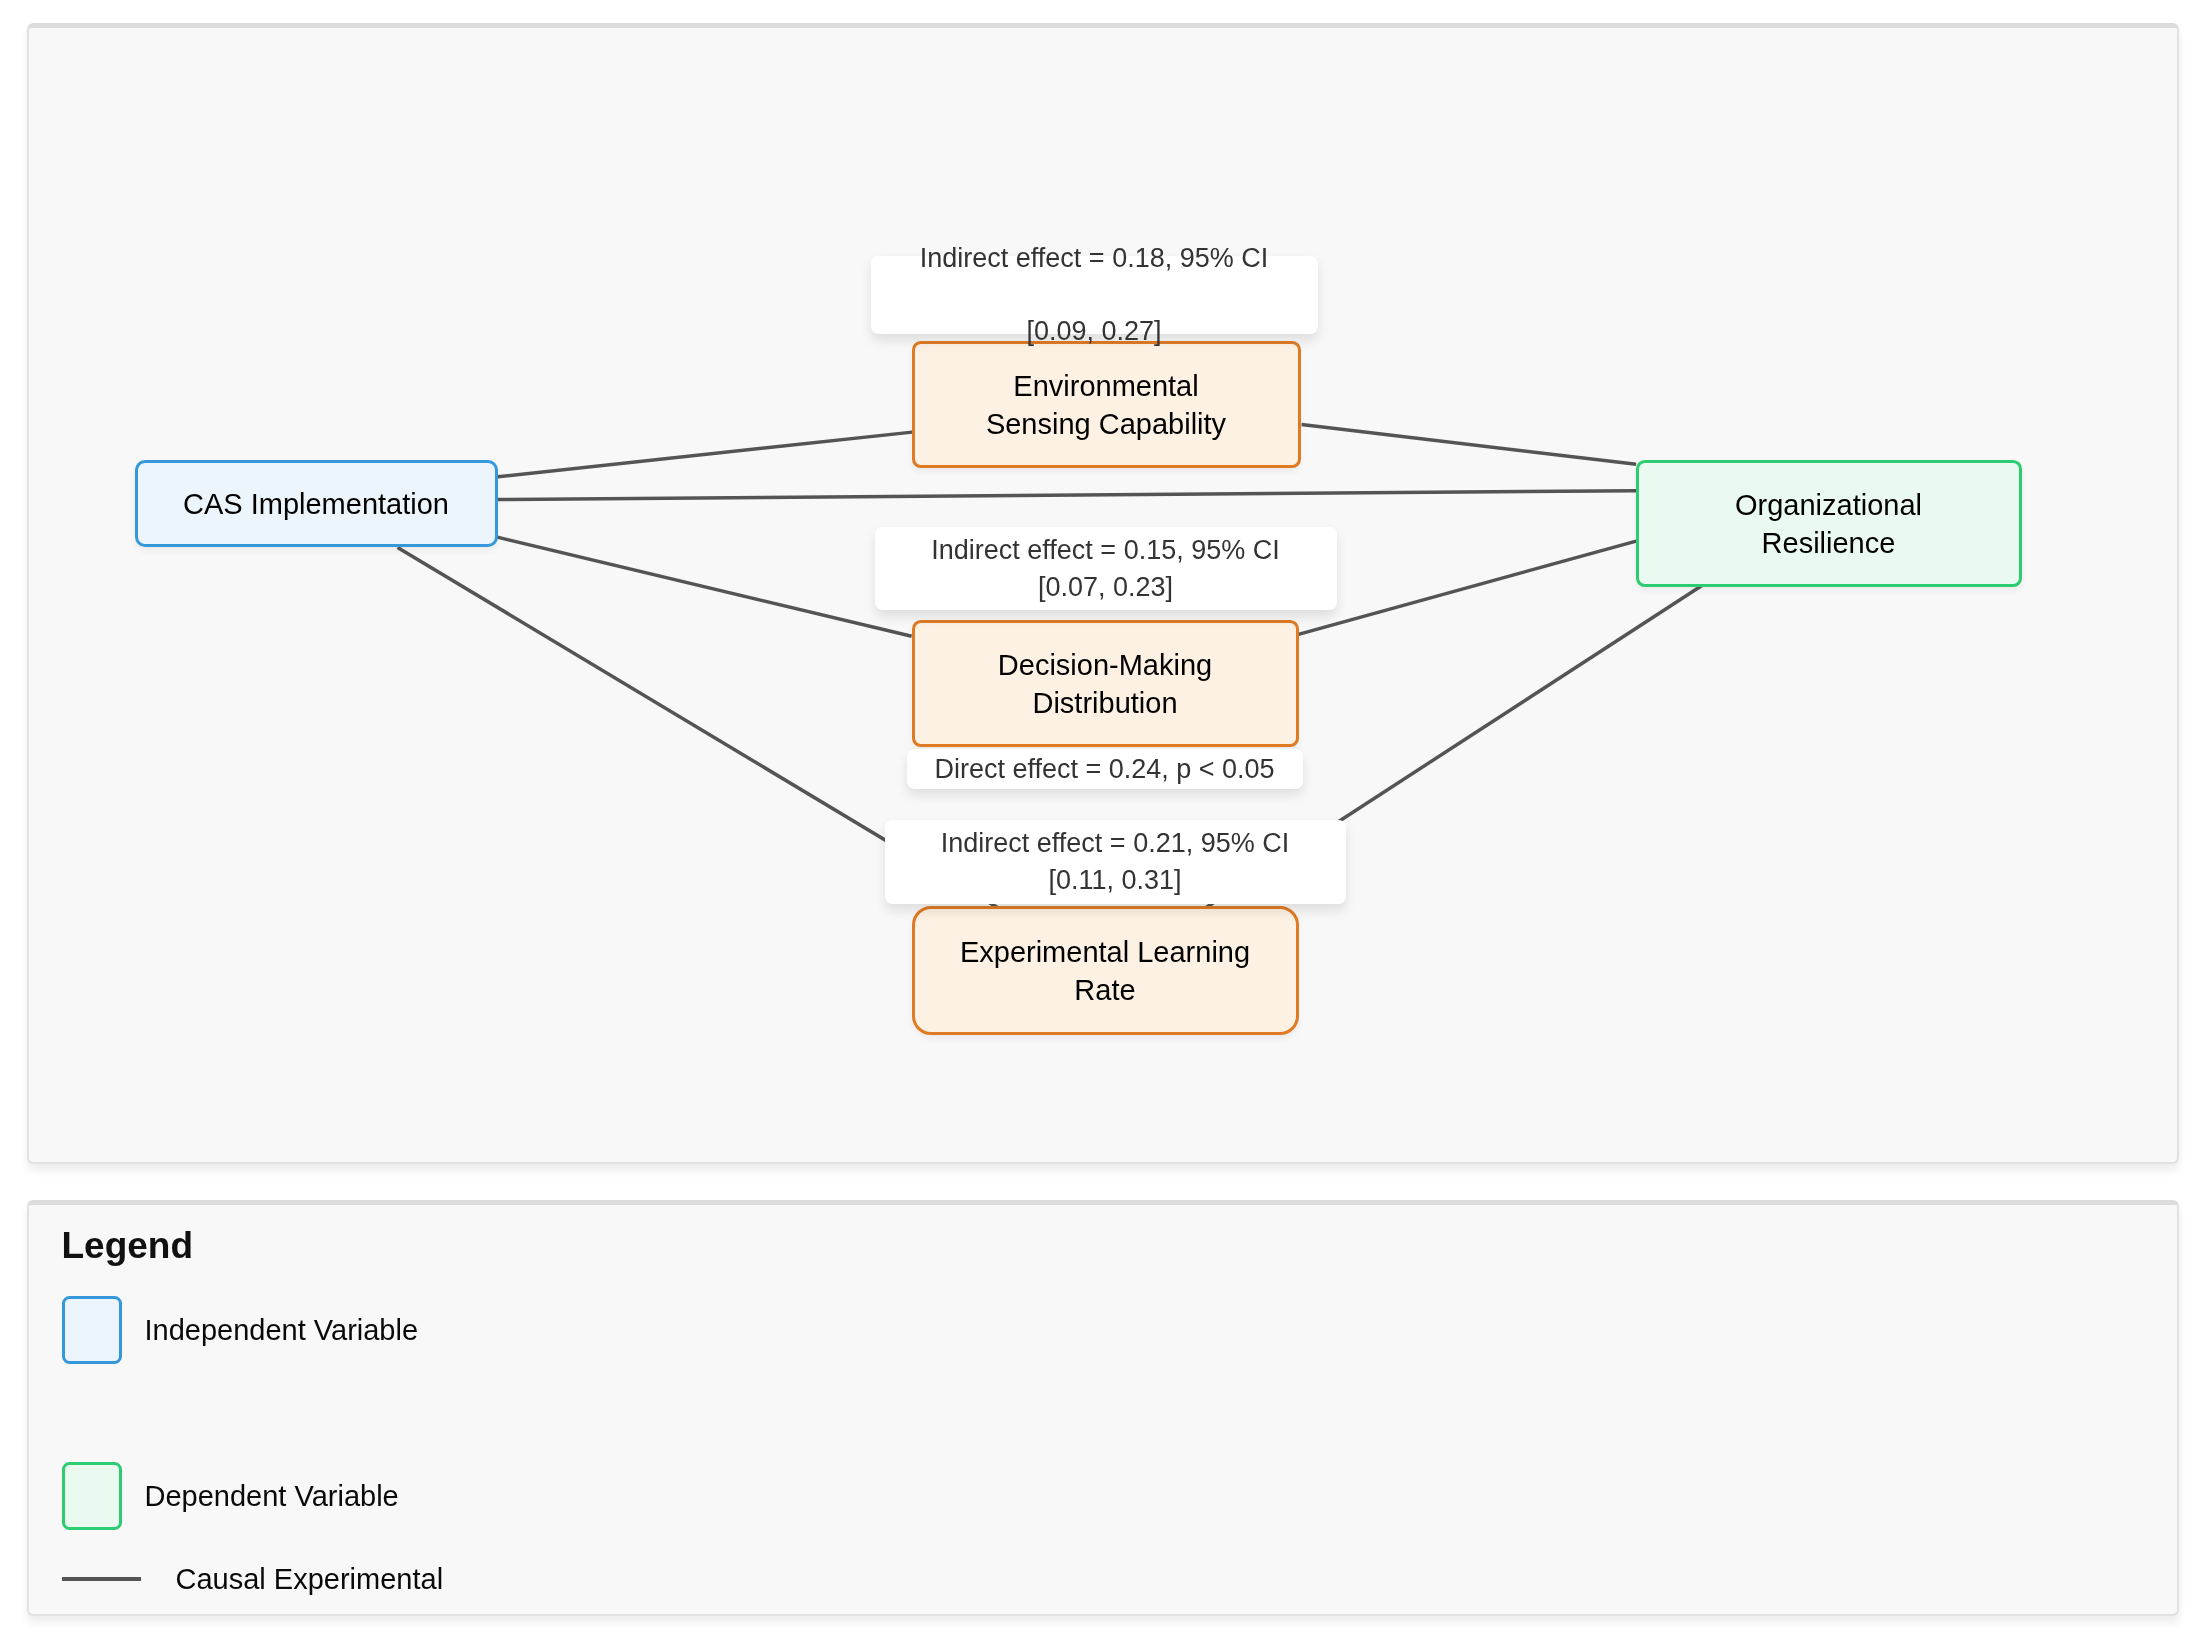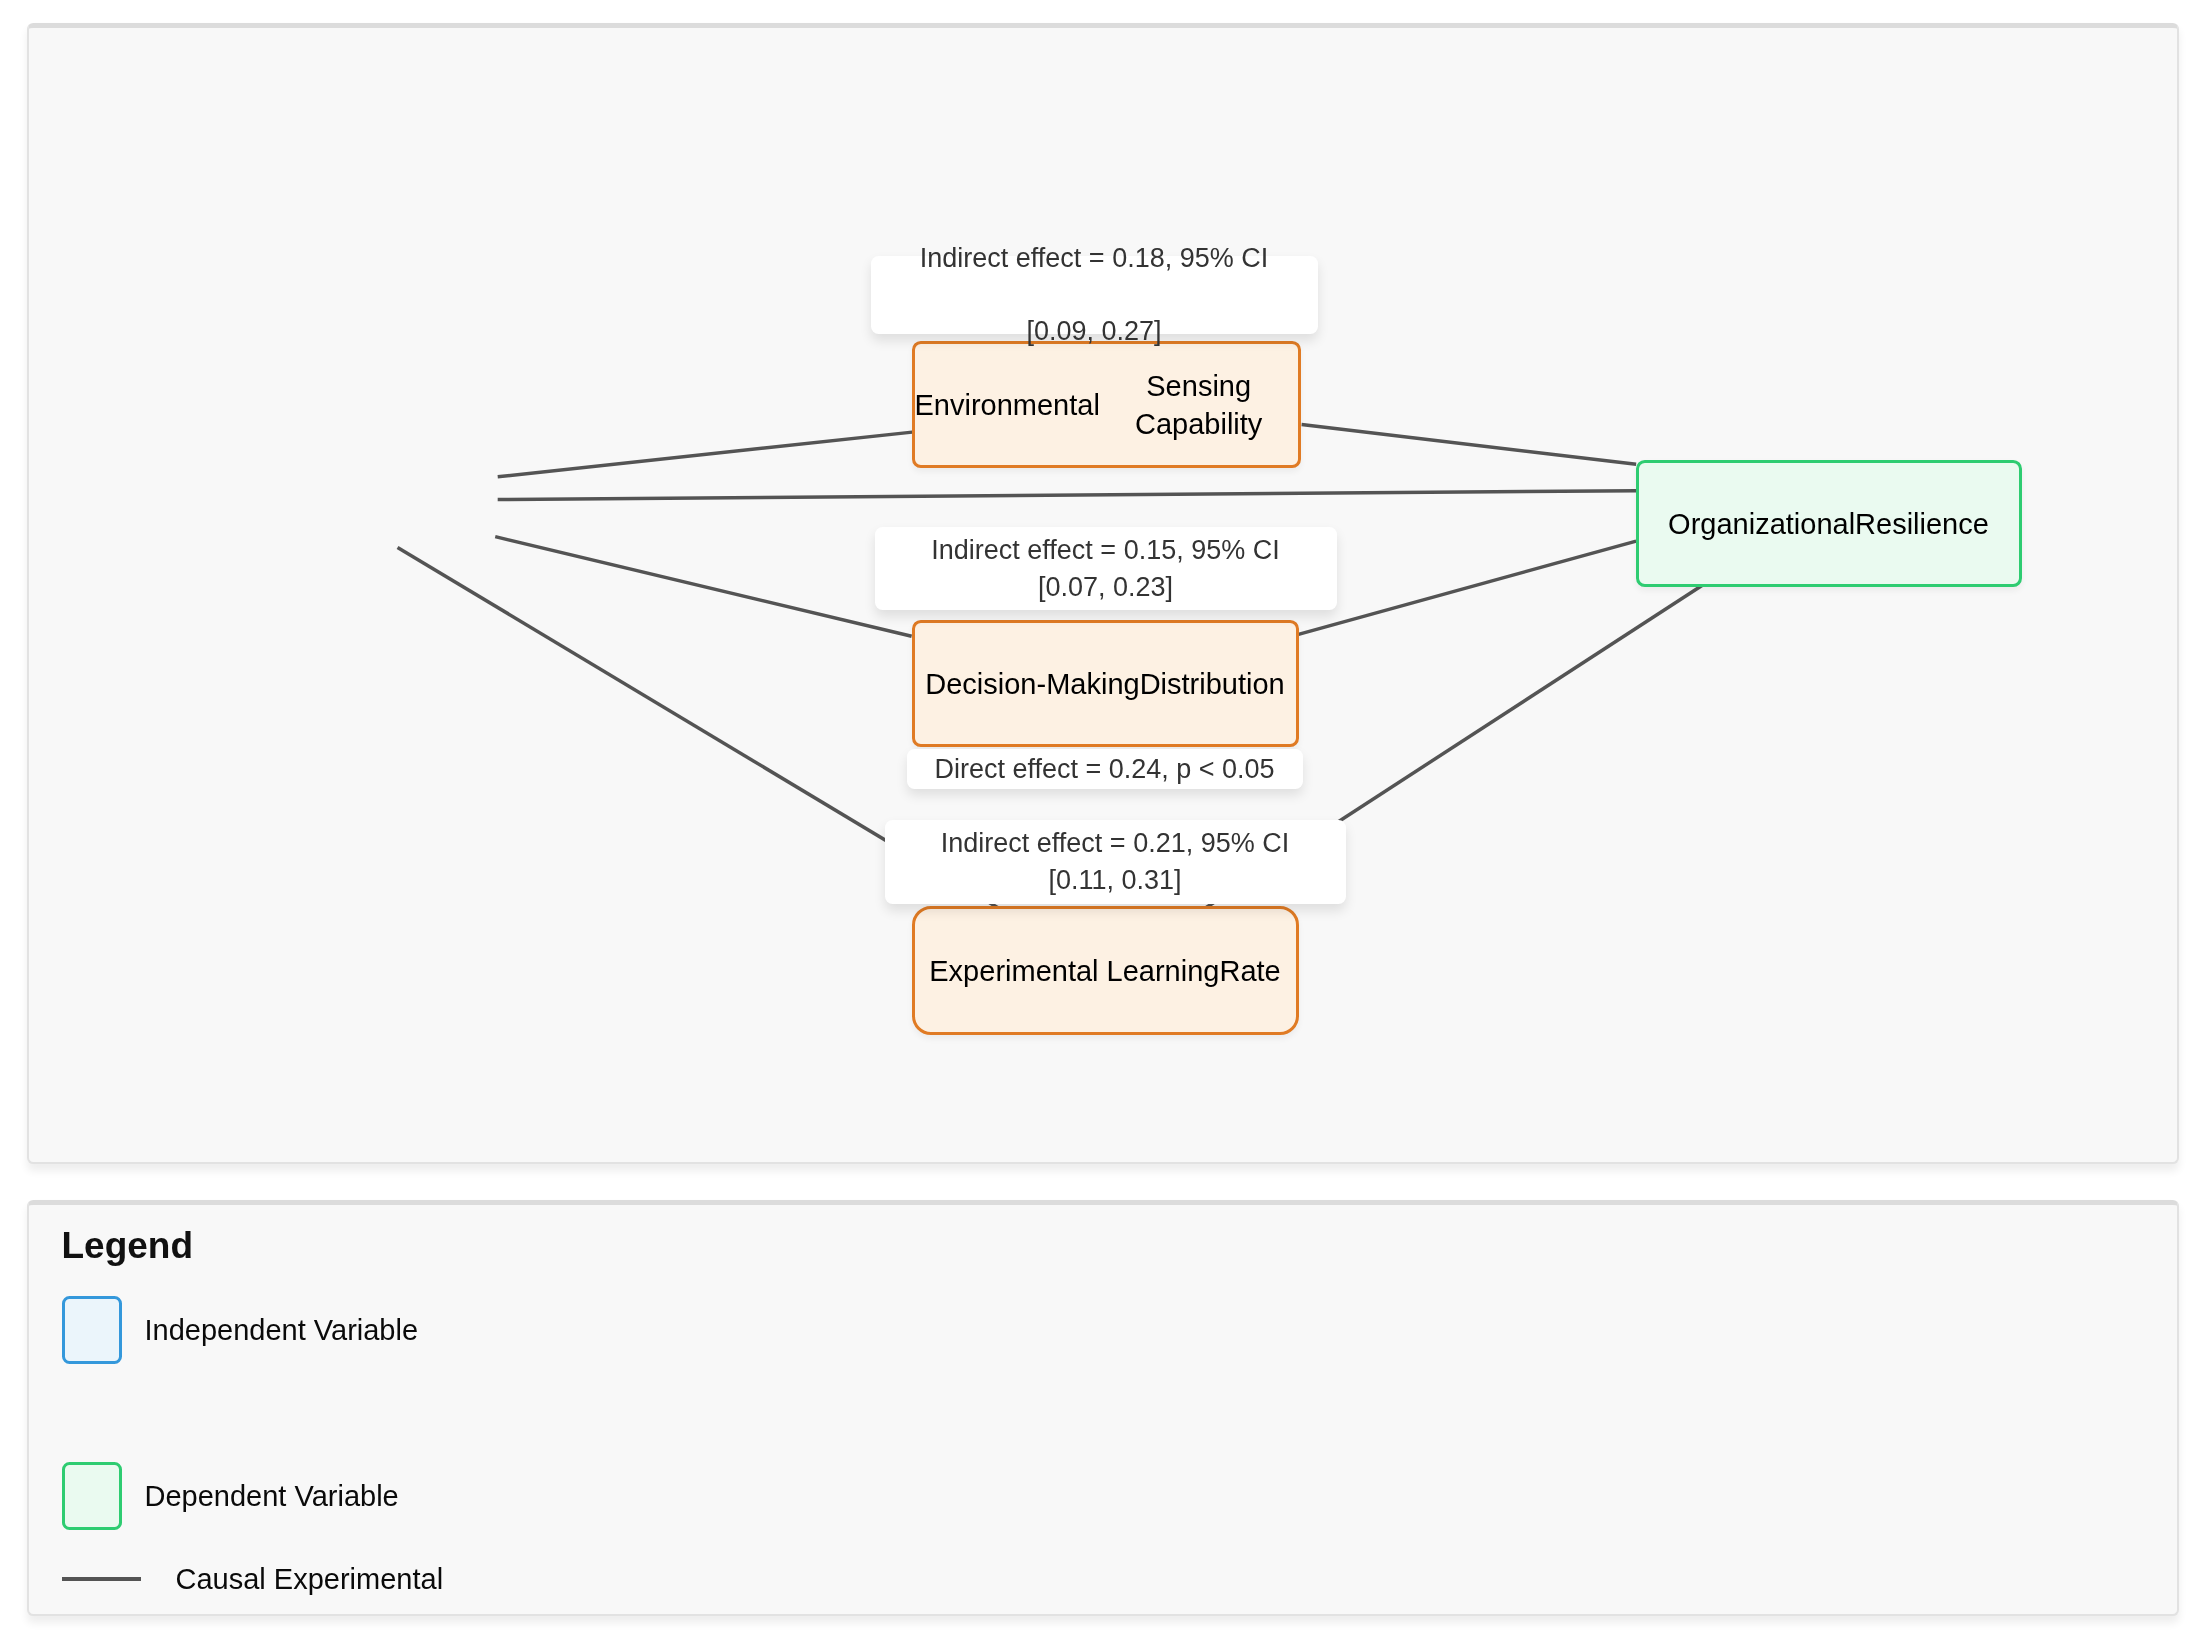--- a/index.html
+++ b/index.html
@@ -20,21 +20,21 @@
   #legend-panel  { left: 26.5px; top: 1200px; width: 2152px; height: 416px; }
 
   #edges {
     position: absolute; left: 0; top: 0; width: 2205px; height: 1648px;
     z-index: 2; pointer-events: none;
   }
   #edges line { stroke: var(--edge, #545454); stroke-width: 5.5; }
 
   .node {
     position: absolute; box-sizing: border-box; z-index: 3;
-    display: flex; align-items: center; justify-content: center;
+    display: flex; flex-direction: column; align-items: center; justify-content: center;
     text-align: center; color: #000; font-size: 29px; line-height: 38px;
     border-radius: 10px;
     box-shadow: 0 3.2px 6.3px rgba(0,0,0,0.05);
   }
   .node-independent { background: var(--independent-fill, #ebf5fb); border: 3.2px solid var(--independent-border, #3498db); }
   .node-mediating   { background: var(--mediating-fill, #fdf1e3);   border: 3.8px solid var(--mediating-border, #e07b24); border-radius: 8.8px; }
   .node-dependent   { background: var(--dependent-fill, #eafaf0);   border: 3.8px solid var(--dependent-border, #2ecc71); border-radius: 8.8px; margin-top: 36px; }
 
   #node-cas { left: 106px;  top: 432px;  width: 363px; height: 87px; }
   #node-esc { left: 883px; top: 313px;  width: 389px; height: 127px; }
@@ -81,20 +81,23 @@
   <svg id="edges" viewBox="0 0 3500 2615" xmlns="http://www.w3.org/2000/svg">
     <line x1="744" y1="712" x2="1402" y2="641"></line>
     <line x1="744" y1="748" x2="2551" y2="734"></line>
     <line x1="2020" y1="629" x2="2551" y2="692"></line>
     <line x1="740" y1="807" x2="1401" y2="965"></line>
     <line x1="2015" y1="962" x2="2551" y2="814"></line>
     <line x1="585" y1="824" x2="1538" y2="1396"></line>
     <line x1="1868" y1="1396" x2="2738" y2="831"></line>
   </svg>
 
+  <div class="node node-independent" id="node-cas">
+    <div>CAS Implementation</div>
+  </div>
 
   <div class="node node-mediating" id="node-esc">
     <div>Environmental</div>
     <div>Sensing Capability</div>
   </div>
 
   <div class="node node-mediating" id="node-dmd">
     <div>Decision-Making</div>
     <div>Distribution</div>
   </div>

